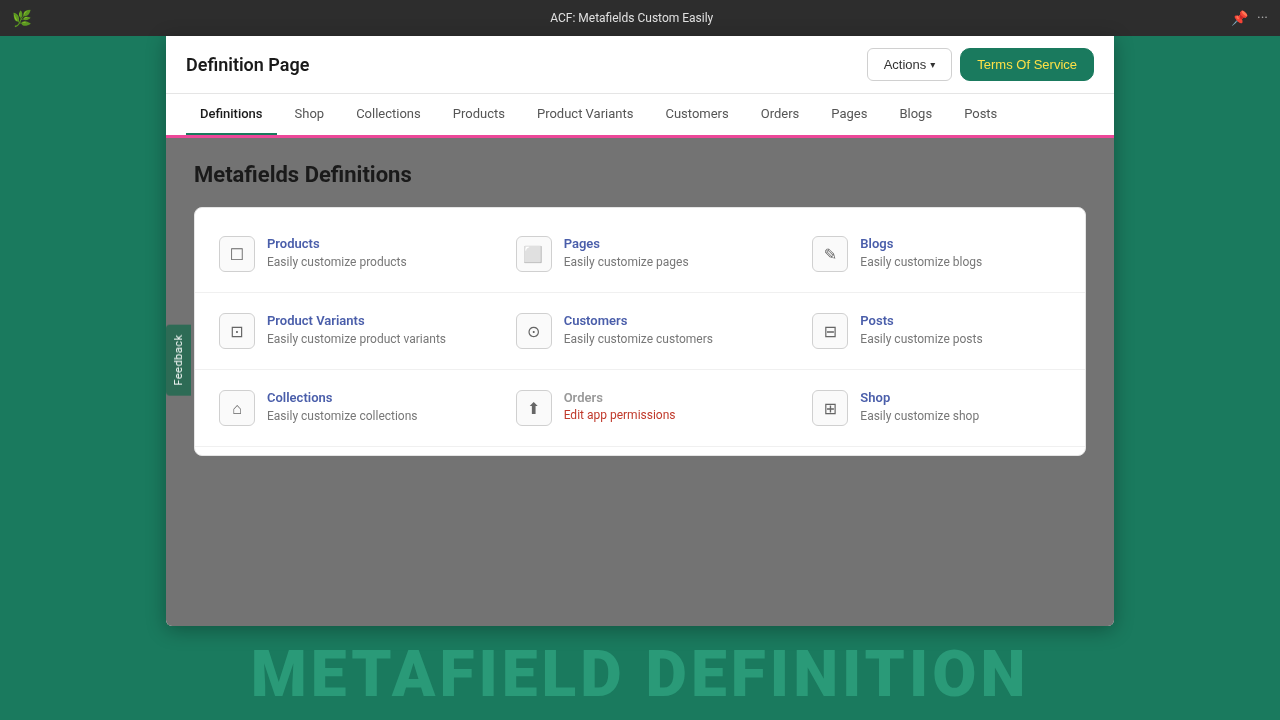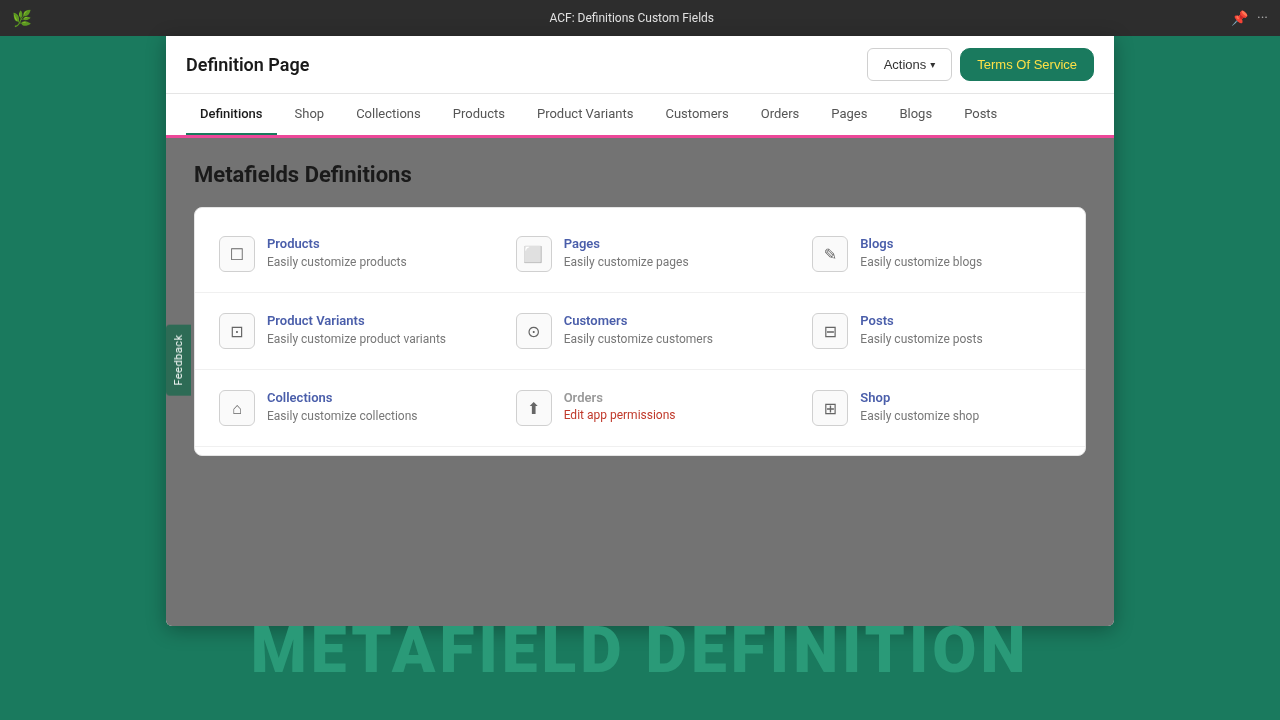--- a/index.html
+++ b/index.html
@@ -197,37 +197,37 @@
       padding: 10px 6px;
       writing-mode: vertical-rl;
       cursor: pointer;
       border-radius: 0 4px 4px 0;
       letter-spacing: 0.5px;
     }
 
     
     .bottom-text {
       position: absolute;
-      bottom: 32px;
+      bottom: 8px;
       left: 0;
       right: 0;
       text-align: center;
       font-size: 64px;
       font-weight: 900;
       color: #2a9a78;
       letter-spacing: 4px;
       text-transform: uppercase;
     }
   </style>
 </head>
 <body>
 
 <div class="browser-chrome">
   <span>🌿</span>
-  <span class="browser-title">ACF: Definitions Custom Fields</span>
+  <span class="browser-title">ACF: Metafields Custom Easily</span>
   <div class="browser-icons">
     <span class="browser-icon pin-icon">📌</span>
     <span class="browser-icon">···</span>
   </div>
 </div>
 
 <div class="app-window">
 
   <div class="top-bar">
     <span class="page-title">Definition Page</span>

